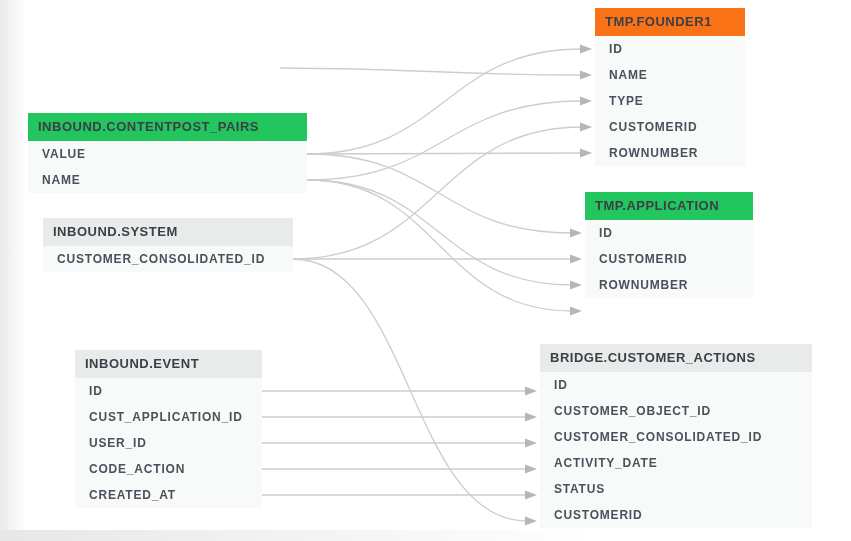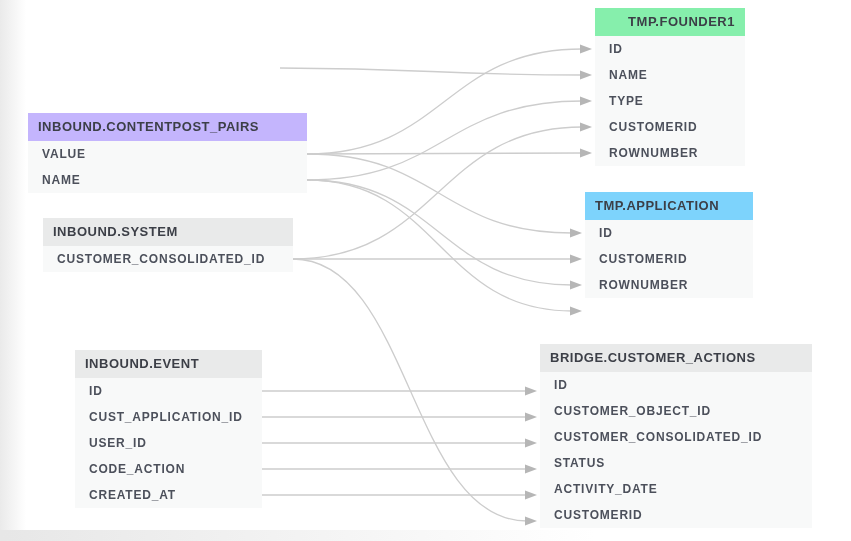--- a/index.html
+++ b/index.html
@@ -71,21 +71,21 @@
       <path d="M 262 469 C 394.5 469, 394.5 469, 527 469" fill="none" stroke="#cdcdcd" stroke-width="1.3"></path>
       <polygon points="537,469 525,464.5 525,473.5" fill="#b6b6b6"></polygon>
       <path d="M 262 495 C 394.5 495, 394.5 495, 527 495" fill="none" stroke="#cdcdcd" stroke-width="1.3"></path>
       <polygon points="537,495 525,490.5 525,499.5" fill="#b6b6b6"></polygon>
     </svg>
   <div class="edge-left"></div>
   <div class="edge-bottom"></div>
 <div class="tbl" style="left: 58px; top: 27px; width: 222px;">
     </div>
     <div class="tbl" style="left: 28px; top: 113px; width: 279px;">
-      <div class="tbl-header" style="background: #c4b5fd; color: rgb(60, 63, 71);">INBOUND.CONTENTPOST_PAIRS</div>
+      <div class="tbl-header" style="background: #22c55e; color: rgb(60, 63, 71);">INBOUND.CONTENTPOST_PAIRS</div>
       <div style="background: rgb(248, 249, 249);">
         <div class="tbl-field" style="color: rgb(76, 80, 91);">VALUE</div>
         <div class="tbl-field" style="color: rgb(76, 80, 91);">NAME</div>
       </div>
     </div>
     <div class="tbl" style="left: 43px; top: 218px; width: 250px;">
       <div class="tbl-header" style="background: rgb(233, 234, 234); color: rgb(60, 63, 71);">INBOUND.SYSTEM</div>
       <div style="background: rgb(248, 249, 249);">
         <div class="tbl-field" style="color: rgb(76, 80, 91);">CUSTOMER_CONSOLIDATED_ID</div>
       </div>
@@ -94,41 +94,41 @@
       <div class="tbl-header" style="background: rgb(233, 234, 234); color: rgb(60, 63, 71);">INBOUND.EVENT</div>
       <div style="background: rgb(248, 249, 249);">
         <div class="tbl-field" style="color: rgb(76, 80, 91);">ID</div>
         <div class="tbl-field" style="color: rgb(76, 80, 91);">CUST_APPLICATION_ID</div>
         <div class="tbl-field" style="color: rgb(76, 80, 91);">USER_ID</div>
         <div class="tbl-field" style="color: rgb(76, 80, 91);">CODE_ACTION</div>
         <div class="tbl-field" style="color: rgb(76, 80, 91);">CREATED_AT</div>
       </div>
     </div>
     <div class="tbl" style="left: 595px; top: 8px; width: 150px;">
-      <div class="tbl-header" style="background: #86efac; color: rgb(60, 63, 71); text-align: right;">TMP.FOUNDER1</div>
+      <div class="tbl-header" style="background: #f97316; color: rgb(60, 63, 71);">TMP.FOUNDER1</div>
       <div style="background: rgb(248, 249, 249);">
         <div class="tbl-field" style="color: rgb(76, 80, 91);">ID</div>
         <div class="tbl-field" style="color: rgb(76, 80, 91);">NAME</div>
         <div class="tbl-field" style="color: rgb(76, 80, 91);">TYPE</div>
         <div class="tbl-field" style="color: rgb(76, 80, 91);">CUSTOMERID</div>
         <div class="tbl-field" style="color: rgb(76, 80, 91);">ROWNUMBER</div>
       </div>
     </div>
     <div class="tbl" style="left: 585px; top: 192px; width: 168px;">
-      <div class="tbl-header" style="background: #7dd3fc; color: rgb(60, 63, 71);">TMP.APPLICATION</div>
+      <div class="tbl-header" style="background: #22c55e; color: rgb(60, 63, 71);">TMP.APPLICATION</div>
       <div style="background: rgb(248, 249, 249);">
         <div class="tbl-field" style="color: rgb(76, 80, 91);">ID</div>
         <div class="tbl-field" style="color: rgb(76, 80, 91);">CUSTOMERID</div>
         <div class="tbl-field" style="color: rgb(76, 80, 91);">ROWNUMBER</div>
       </div>
     </div>
     <div class="tbl" style="left: 540px; top: 344px; width: 272px;">
       <div class="tbl-header" style="background: rgb(233, 234, 234); color: rgb(60, 63, 71);">BRIDGE.CUSTOMER_ACTIONS</div>
       <div style="background: rgb(248, 249, 249);">
         <div class="tbl-field" style="color: rgb(76, 80, 91);">ID</div>
         <div class="tbl-field" style="color: rgb(76, 80, 91);">CUSTOMER_OBJECT_ID</div>
         <div class="tbl-field" style="color: rgb(76, 80, 91);">CUSTOMER_CONSOLIDATED_ID</div>
+        <div class="tbl-field" style="color: rgb(76, 80, 91);">ACTIVITY_DATE</div>
         <div class="tbl-field" style="color: rgb(76, 80, 91);">STATUS</div>
-        <div class="tbl-field" style="color: rgb(76, 80, 91);">ACTIVITY_DATE</div>
         <div class="tbl-field" style="color: rgb(76, 80, 91);">CUSTOMERID</div>
       </div>
     </div>
   </div>
 
 </body></html>

